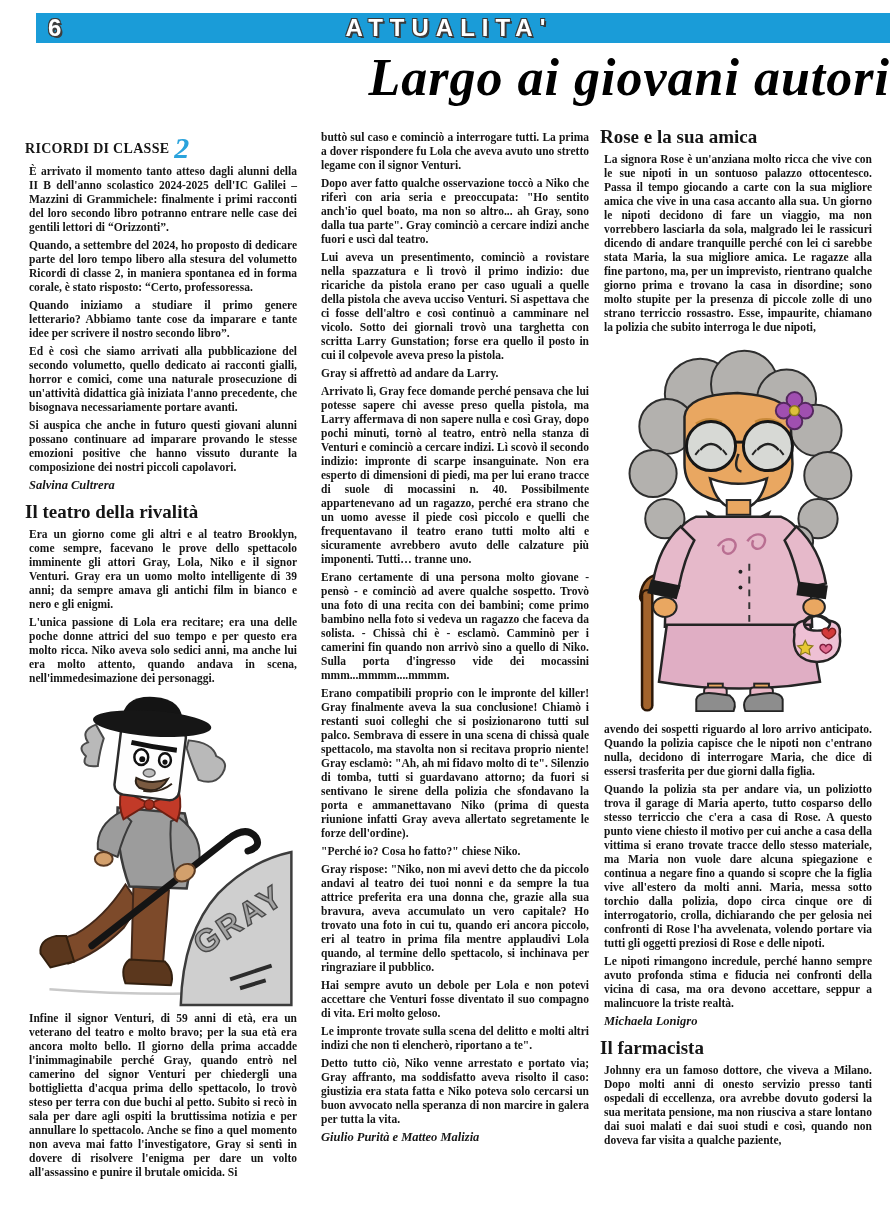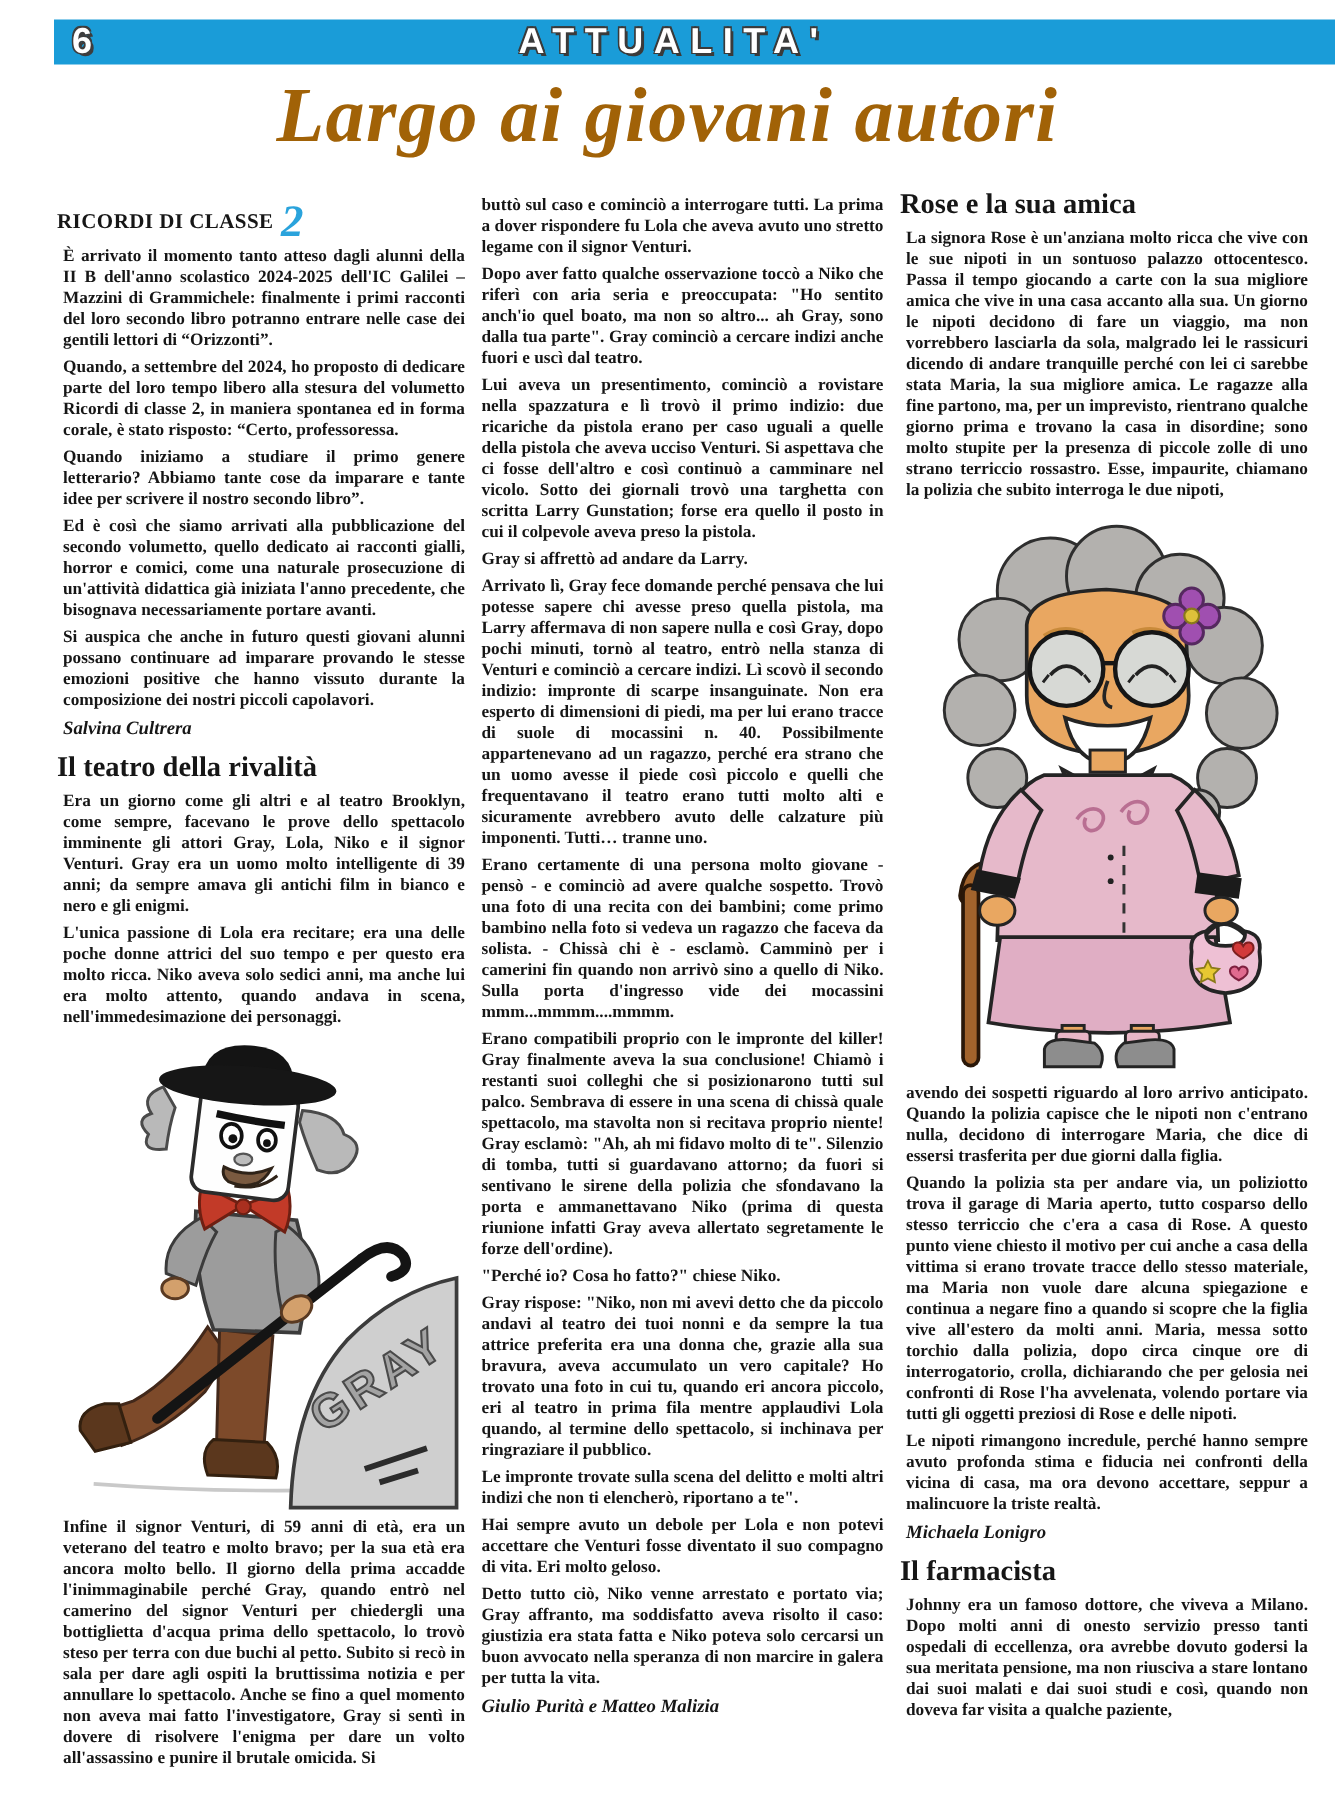--- a/index.html
+++ b/index.html
@@ -6,26 +6,26 @@
   .page{position:relative;width:890px;height:1206px;background:#ffffff;margin:0 auto;
         overflow:hidden;font-family:"Liberation Serif",serif;color:#161616;}
   
   .topbar{position:absolute;left:36px;right:0;top:13px;height:30px;background:#1a9cd8;
           display:flex;align-items:center;justify-content:center;}
   .pagenum{position:absolute;left:12px;top:1px;font:bold 24px "Liberation Sans",sans-serif;
            color:#fff;text-shadow:2px 2px 0 #3d3d3d,-1px -1px 0 #3d3d3d,1px -1px 0 #3d3d3d,-1px 1px 0 #3d3d3d;}
   .section-title{font:bold 24px "Liberation Sans",sans-serif;color:#fff;letter-spacing:7px;
            text-shadow:2px 2px 0 #3a3a3a,-1px -1px 0 #3a3a3a,1px -1px 0 #3a3a3a,-1px 1px 0 #3a3a3a;
            transform:translateX(-14px);text-align:center;}
-  .headline{position:absolute;left:0;right:0;top:48px;text-align:center;
-            font:bold italic 52px "Liberation Serif",serif;color:#a16207;letter-spacing:1px;}
+  .headline{position:absolute;left:0;right:0;top:48px;text-align:right;
+            font:bold italic 52px "Liberation Serif",serif;color:#000000;letter-spacing:1px;}
   
   .col{position:absolute;top:126px;width:276px;font-size:11.5px;line-height:14px;
        text-align:justify;}
-  .col1{left:38px;} .col2{left:317px;} .col3{left:600px;}
+  .col1{left:25px;} .col2{left:317px;} .col3{left:600px;}
   .col p{margin:4px;font-weight:bold;}
   .kicker{font-weight:bold;font-size:14px;letter-spacing:.3px;margin:0 0 3px 0;}
   .kicker .num{font:bold italic 30px "Liberation Serif",serif;color:#2aa3dc;
                position:relative;top:5px;margin-left:5px;}
   h2.art-heading{font:bold 19px "Liberation Serif",serif;margin:9px 0 3px 0;text-align:left;}
   h2.first{margin-top:0;}
   .sig{text-align:left;font-style:italic;font-size:12.5px;margin:2px 0 0 0;}
   .illus{display:block;margin:6px auto 4px auto;}
 </style>
 </head>
@@ -111,22 +111,22 @@
     <div>
         <p>buttò sul caso e cominciò a interrogare tutti. La prima a dover rispondere fu Lola che aveva avuto uno stretto legame con il signor Venturi.</p>
         <p>Dopo aver fatto qualche osservazione toccò a Niko che riferì con aria seria e preoccupata: "Ho sentito anch'io quel boato, ma non so altro... ah Gray, sono dalla tua parte". Gray cominciò a cercare indizi anche fuori e uscì dal teatro.</p>
         <p>Lui aveva un presentimento, cominciò a rovistare nella spazzatura e lì trovò il primo indizio: due ricariche da pistola erano per caso uguali a quelle della pistola che aveva ucciso Venturi. Si aspettava che ci fosse dell'altro e così continuò a camminare nel vicolo. Sotto dei giornali trovò una targhetta con scritta Larry Gunstation; forse era quello il posto in cui il colpevole aveva preso la pistola.</p>
         <p>Gray si affrettò ad andare da Larry.</p>
         <p>Arrivato lì, Gray fece domande perché pensava che lui potesse sapere chi avesse preso quella pistola, ma Larry affermava di non sapere nulla e così Gray, dopo pochi minuti, tornò al teatro, entrò nella stanza di Venturi e cominciò a cercare indizi. Lì scovò il secondo indizio: impronte di scarpe insanguinate. Non era esperto di dimensioni di piedi, ma per lui erano tracce di suole di mocassini n. 40. Possibilmente appartenevano ad un ragazzo, perché era strano che un uomo avesse il piede così piccolo e quelli che frequentavano il teatro erano tutti molto alti e sicuramente avrebbero avuto delle calzature più imponenti. Tutti… tranne uno.</p>
         <p>Erano certamente di una persona molto giovane - pensò - e cominciò ad avere qualche sospetto. Trovò una foto di una recita con dei bambini; come primo bambino nella foto si vedeva un ragazzo che faceva da solista. - Chissà chi è - esclamò. Camminò per i camerini fin quando non arrivò sino a quello di Niko. Sulla porta d'ingresso vide dei mocassini mmm...mmmm....mmmm.</p>
         <p>Erano compatibili proprio con le impronte del killer! Gray finalmente aveva la sua conclusione! Chiamò i restanti suoi colleghi che si posizionarono tutti sul palco. Sembrava di essere in una scena di chissà quale spettacolo, ma stavolta non si recitava proprio niente! Gray esclamò: "Ah, ah mi fidavo molto di te". Silenzio di tomba, tutti si guardavano attorno; da fuori si sentivano le sirene della polizia che sfondavano la porta e ammanettavano Niko (prima di questa riunione infatti Gray aveva allertato segretamente le forze dell'ordine).</p>
         <p>"Perché io? Cosa ho fatto?" chiese Niko.</p>
         <p>Gray rispose: "Niko, non mi avevi detto che da piccolo andavi al teatro dei tuoi nonni e da sempre la tua attrice preferita era una donna che, grazie alla sua bravura, aveva accumulato un vero capitale? Ho trovato una foto in cui tu, quando eri ancora piccolo, eri al teatro in prima fila mentre applaudivi Lola quando, al termine dello spettacolo, si inchinava per ringraziare il pubblico.</p>
+        <p>Hai sempre avuto un debole per Lola e non potevi accettare che Venturi fosse diventato il suo compagno di vita. Eri molto geloso.</p>
         <p>Le impronte trovate sulla scena del delitto e molti altri indizi che non ti elencherò, riportano a te".</p>
-        <p>Hai sempre avuto un debole per Lola e non potevi accettare che Venturi fosse diventato il suo compagno di vita. Eri molto geloso.</p>
         <p>Detto tutto ciò, Niko venne arrestato e portato via; Gray affranto, ma soddisfatto aveva risolto il caso: giustizia era stata fatta e Niko poteva solo cercarsi un buon avvocato nella speranza di non marcire in galera per tutta la vita.</p>
       </div>
     <p class="sig">Giulio Purità e Matteo Malizia</p>
   </div>
 
   <div class="col col3">
     <h2 class="art-heading first">Rose e la sua amica</h2>
     <div>
         <p>La signora Rose è un'anziana molto ricca che vive con le sue nipoti in un sontuoso palazzo ottocentesco. Passa il tempo giocando a carte con la sua migliore amica che vive in una casa accanto alla sua. Un giorno le nipoti decidono di fare un viaggio, ma non vorrebbero lasciarla da sola, malgrado lei le rassicuri dicendo di andare tranquille perché con lei ci sarebbe stata Maria, la sua migliore amica. Le ragazze alla fine partono, ma, per un imprevisto, rientrano qualche giorno prima e trovano la casa in disordine; sono molto stupite per la presenza di piccole zolle di uno strano terriccio rossastro. Esse, impaurite, chiamano la polizia che subito interroga le due nipoti,</p>
       </div>

